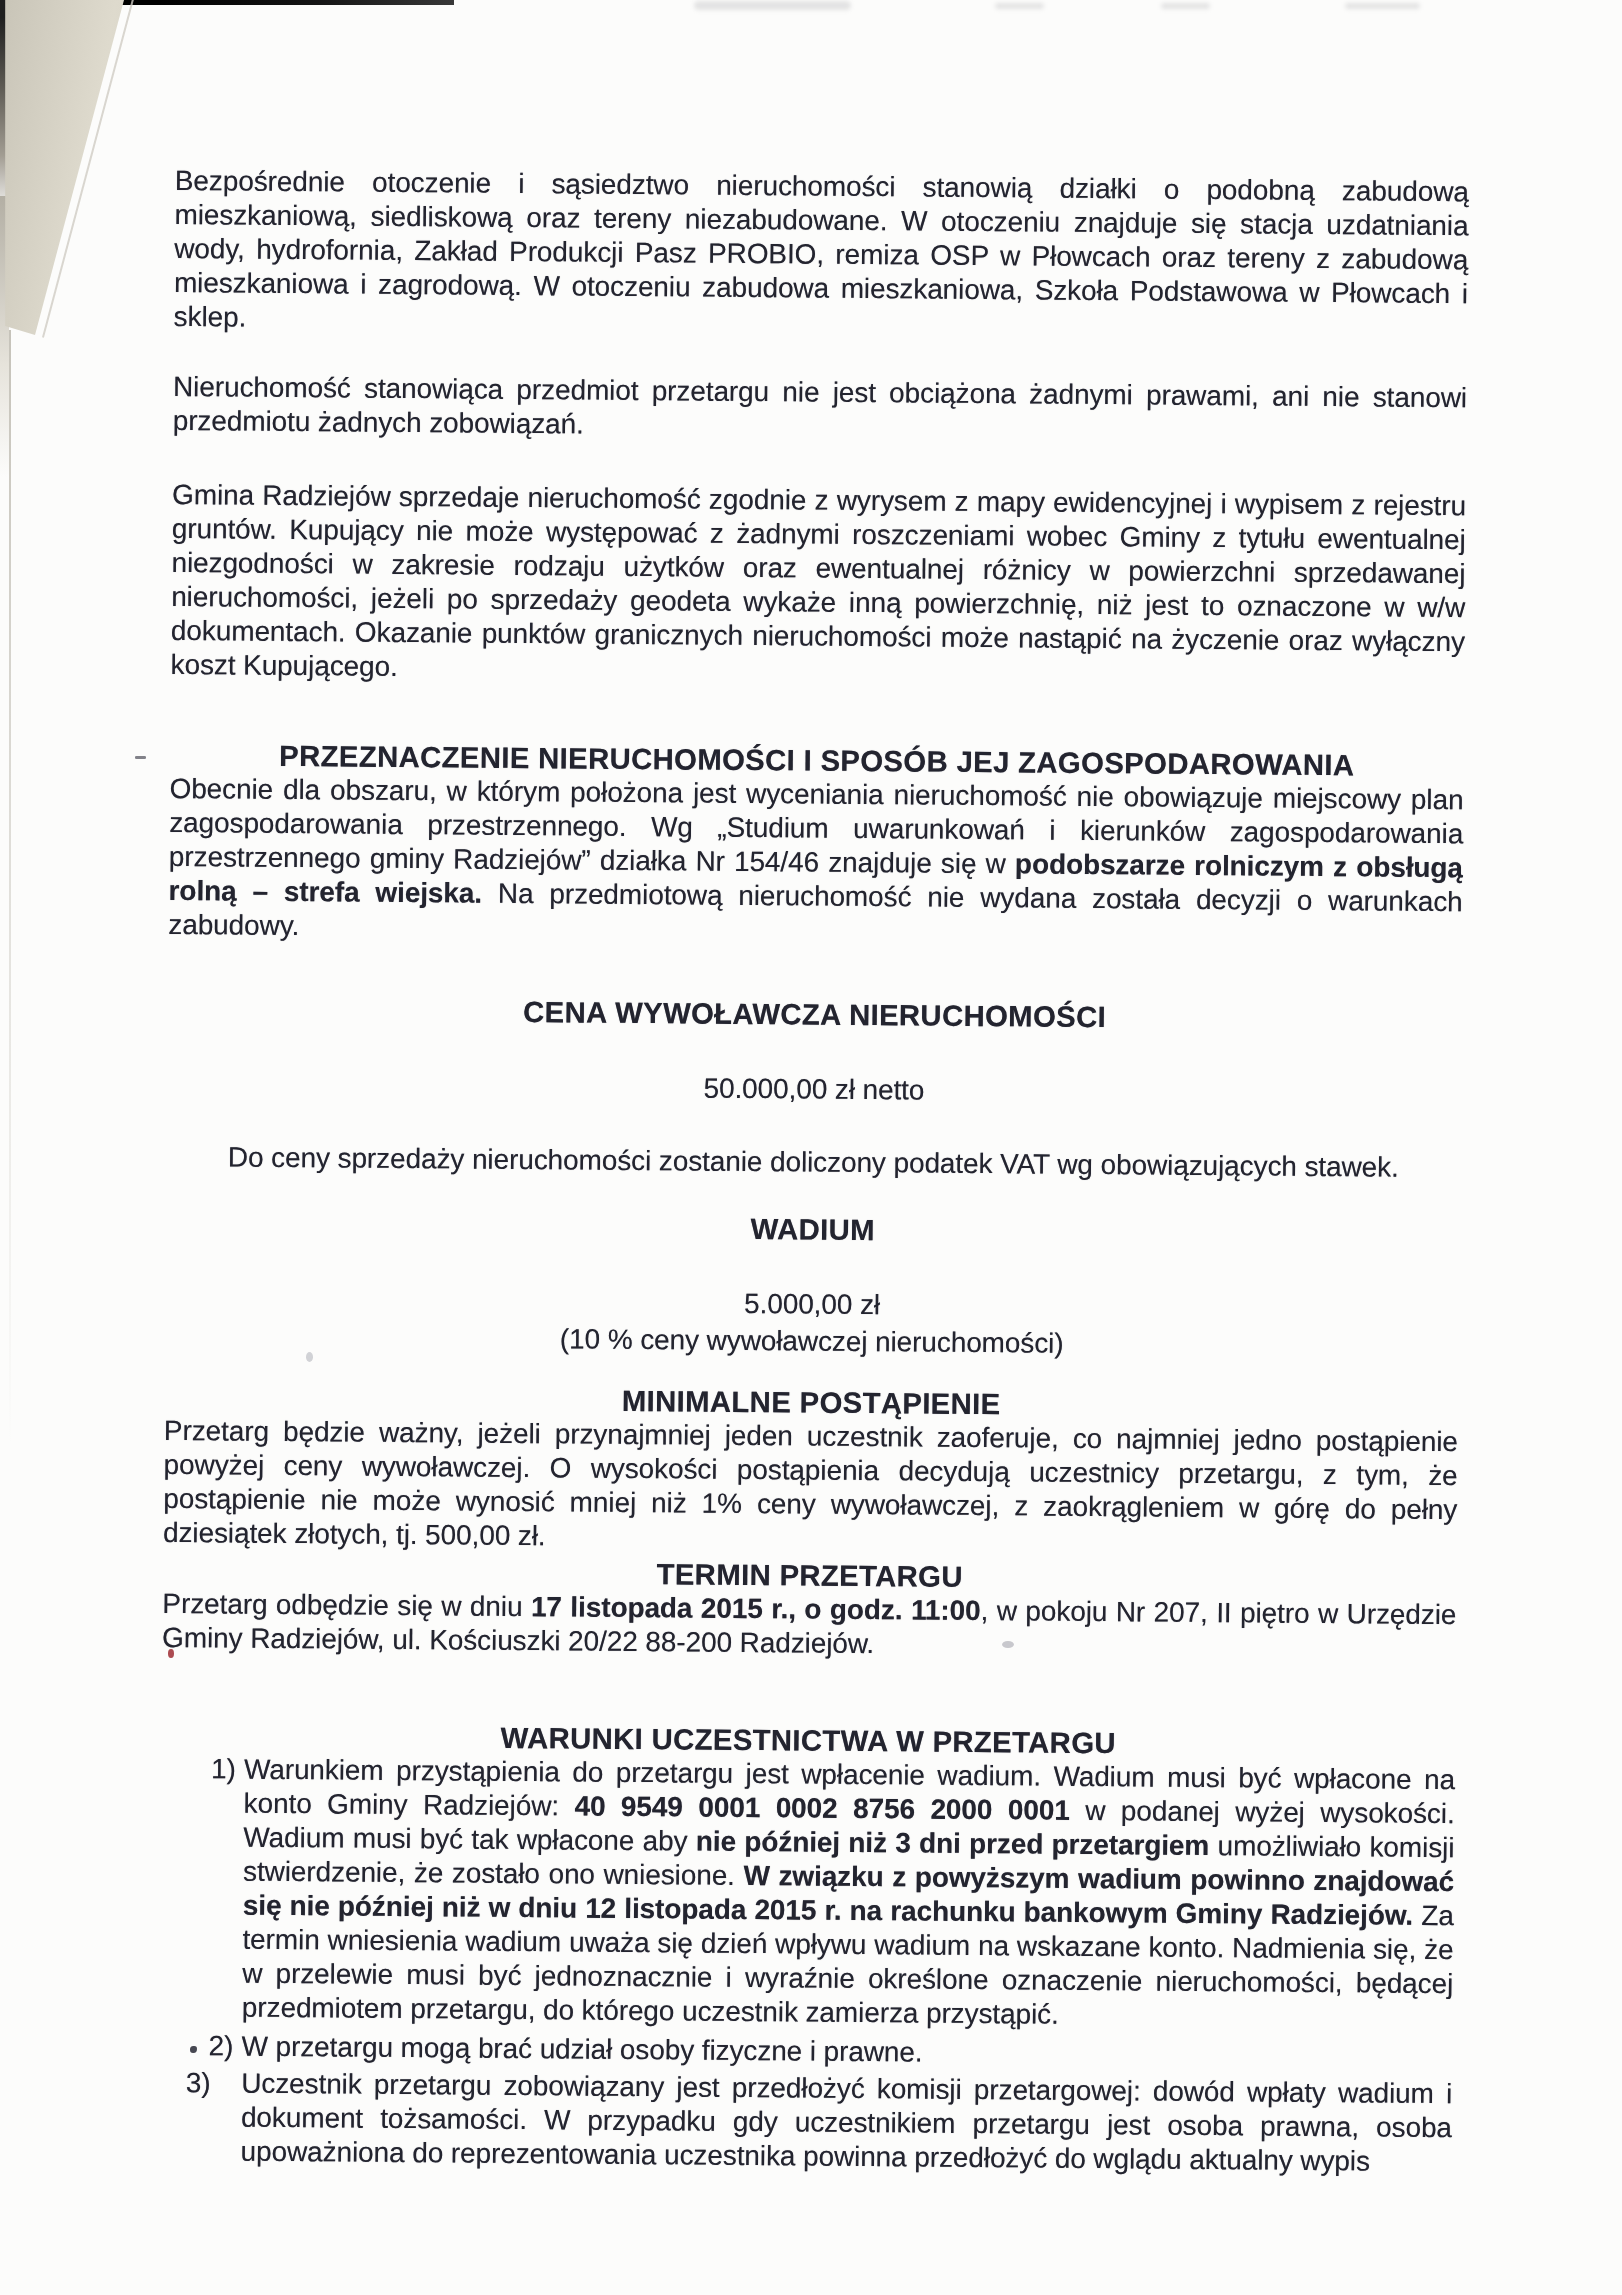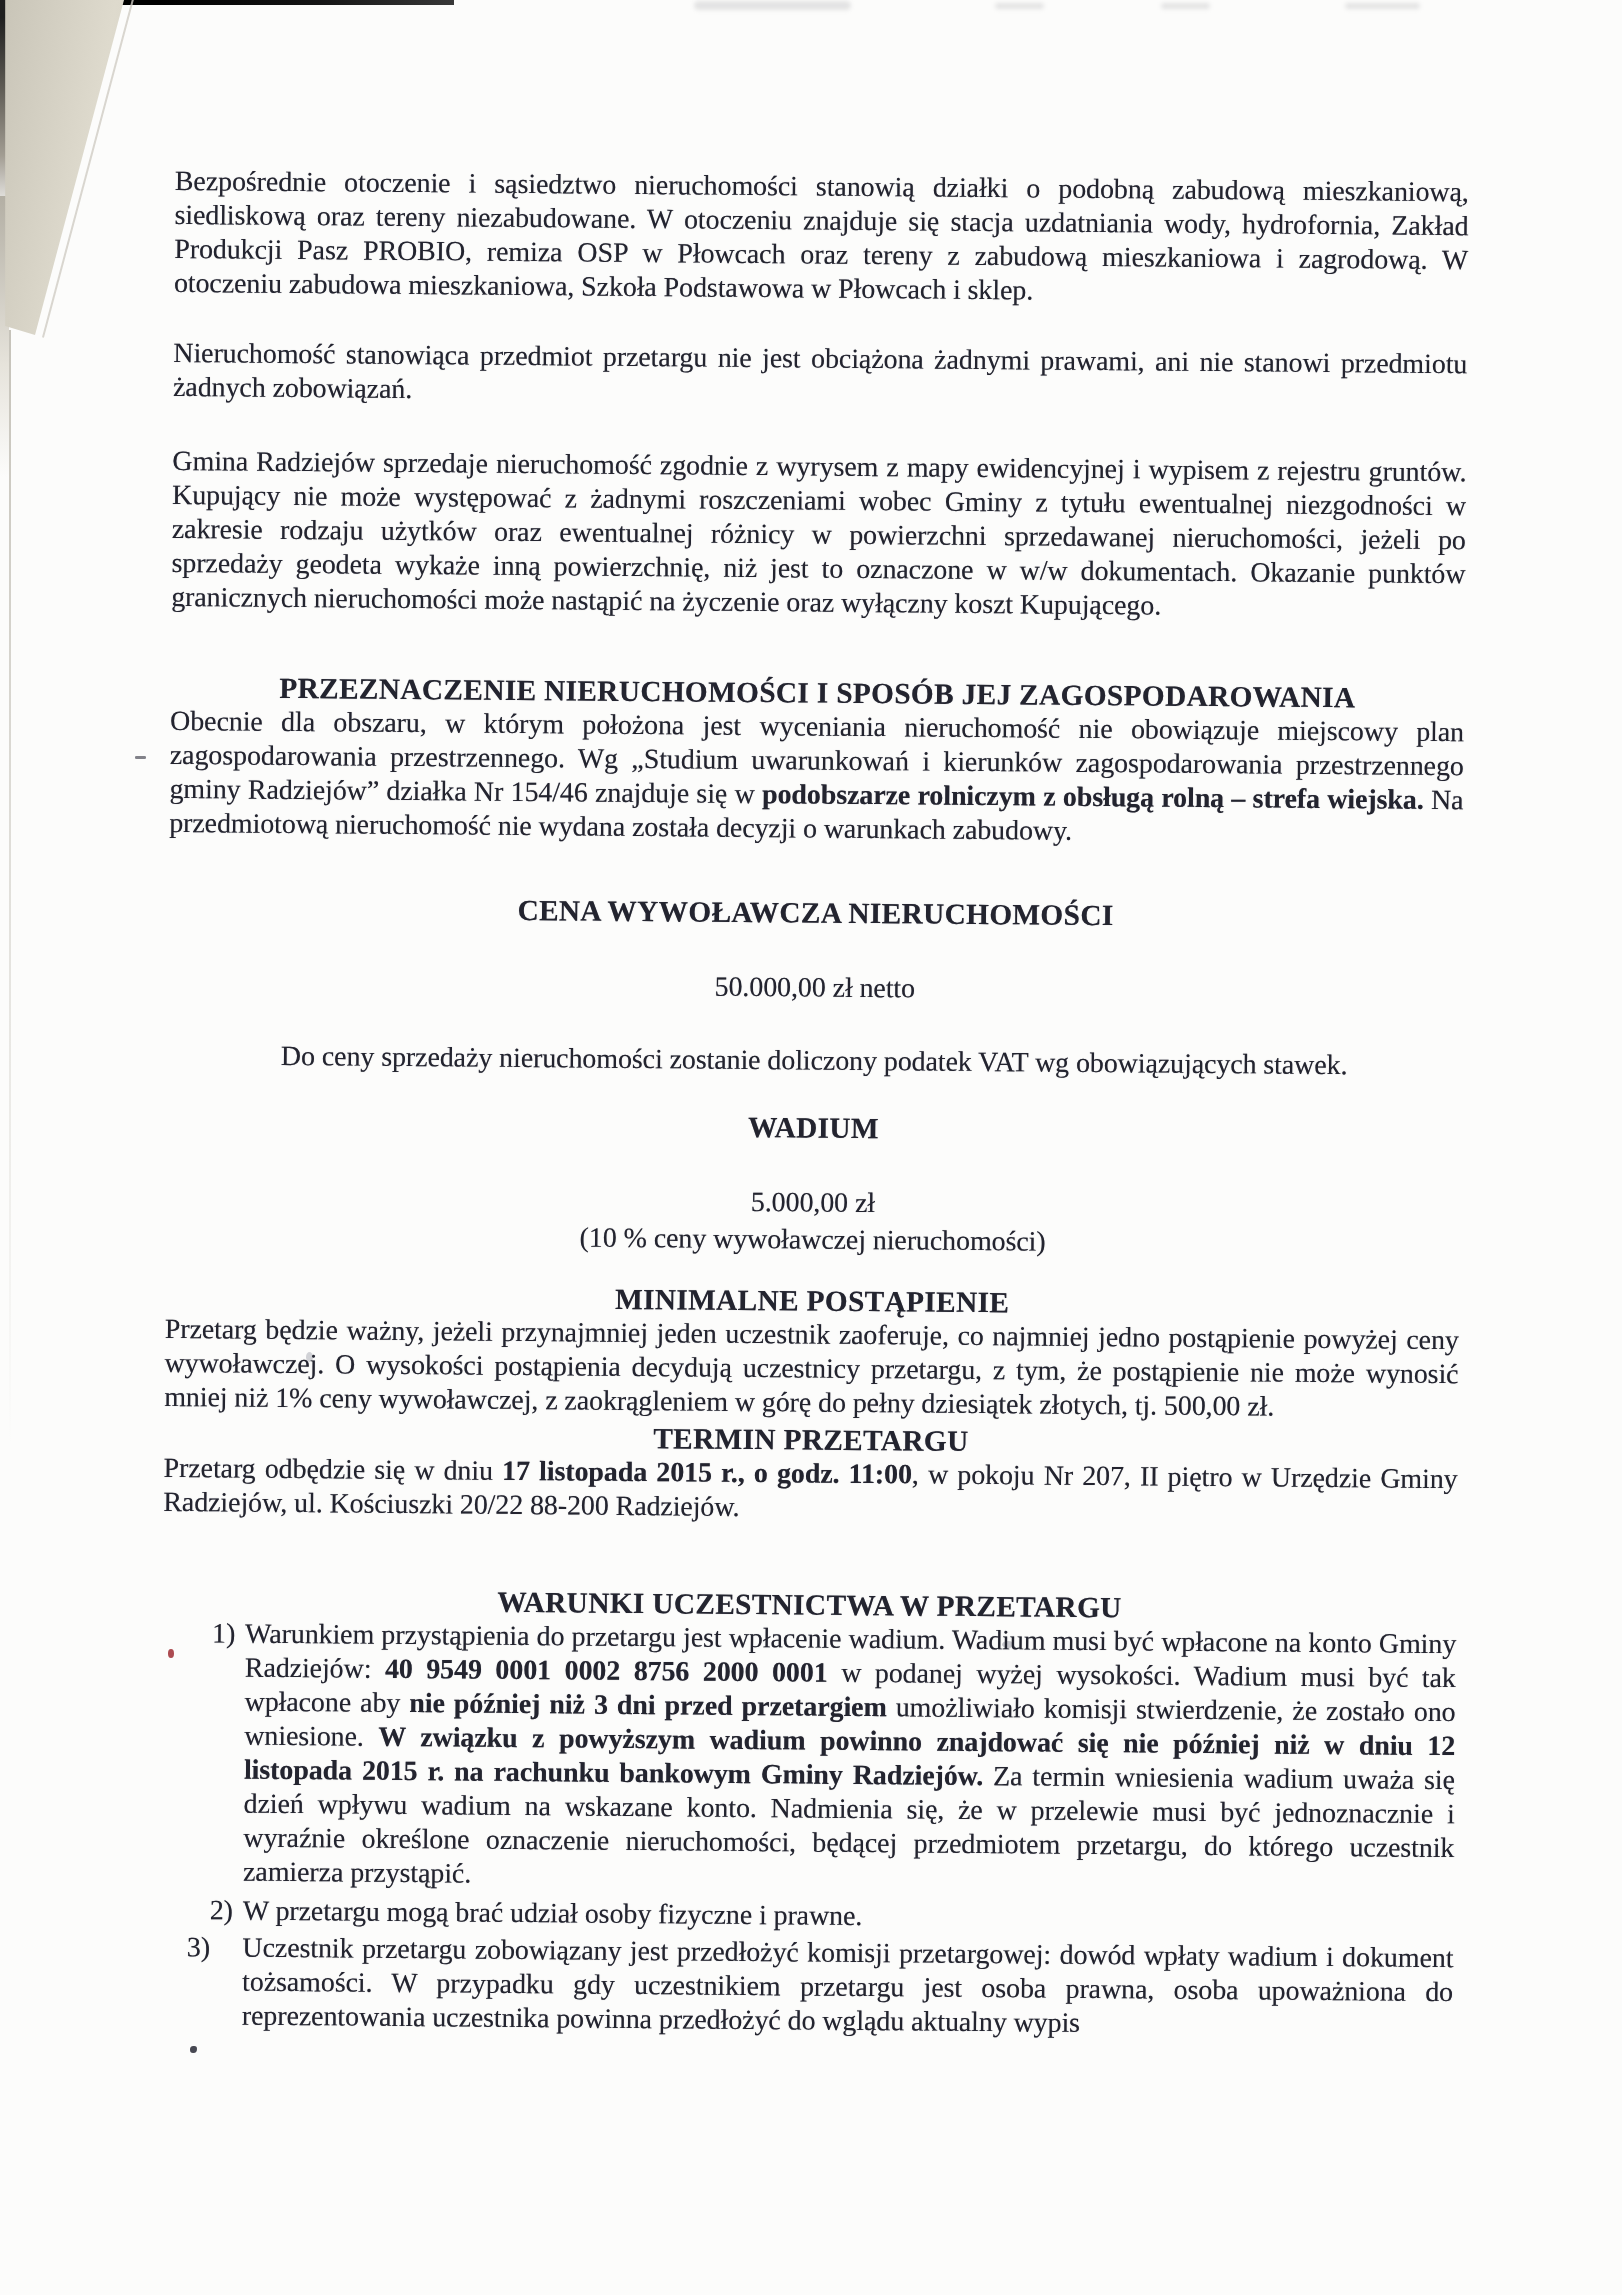--- a/index.html
+++ b/index.html
@@ -1,21 +1,21 @@
 <!DOCTYPE html>
 <html lang="pl" style="font-size:10.5px"><head>
 <meta charset="utf-8">
 <style>
   html,body{margin:0;padding:0;background:#e9e9e9;}
   .page{
     position:relative;
     width:1623px;height:2295px;
     background:#fcfcfb;
     overflow:hidden;
-    font-family:Liberation Serif, serif;
+    font-family:Liberation Sans, sans-serif;
     color:#23242f;
   }
   
   .art{position:absolute;pointer-events:none;}
   .top-bar{left:0;top:0;width:454px;height:4.6px;
     background:linear-gradient(90deg,#000 0 35%,#151515 70%,#383838 100%);}
   .top-bar-corner{left:0;top:0;width:99px;height:9.2px;background:#050505;border-bottom-right-radius:3.3px;}
   .top-smudge{background:rgba(140,140,145,.22);filter:blur(2px);border-radius:5.2px;}
   .ts1{left:694px;top:1.3px;width:157px;height:8.5px;}
   .ts2{left:995px;top:2.6px;width:49px;height:6.5px;}

